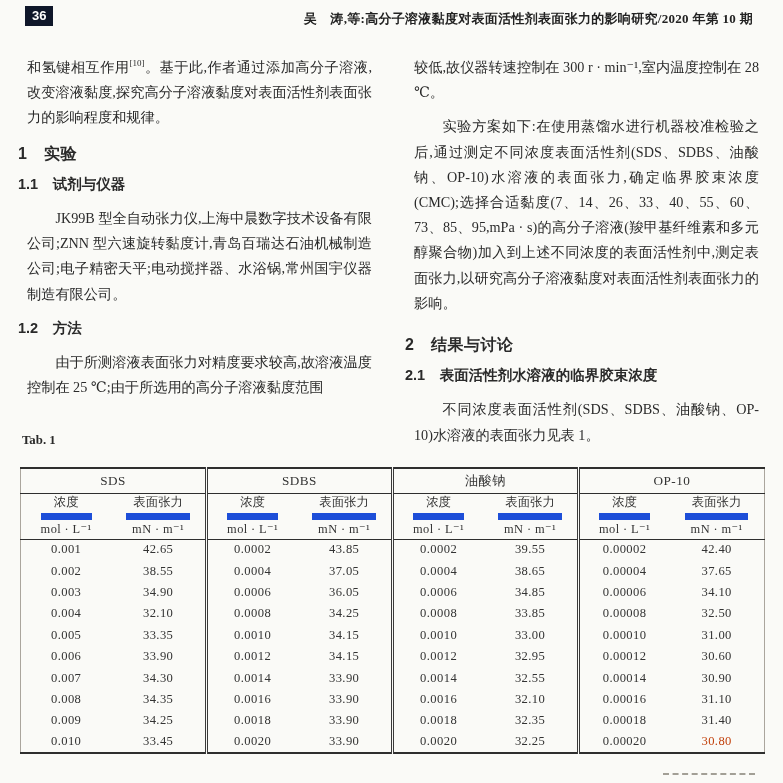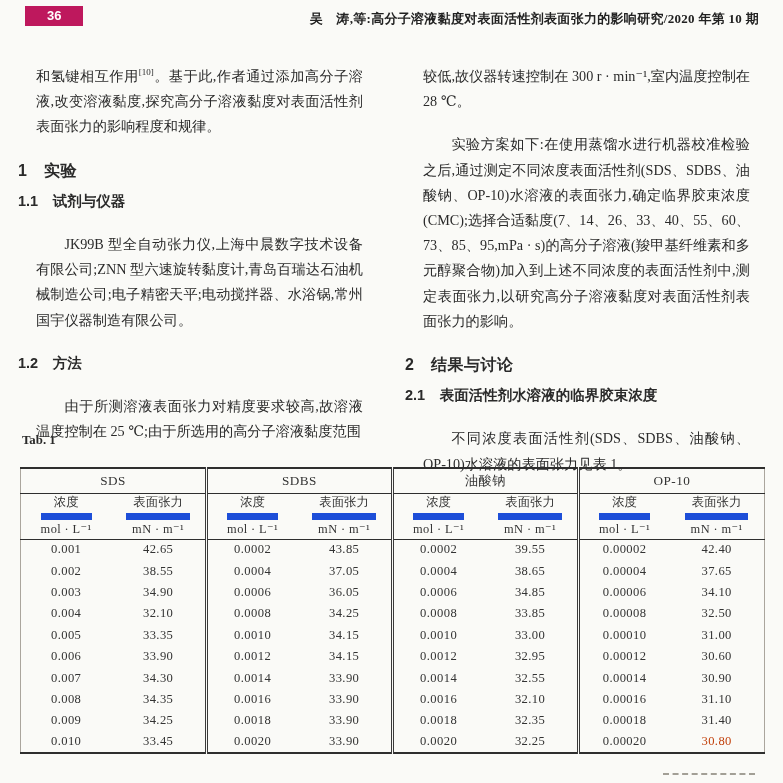--- a/index.html
+++ b/index.html
@@ -7,37 +7,37 @@
   body {
     position:relative;
     background:#fafaf7;
     color:#2a2a2a;
     font-family:"Liberation Serif","DejaVu Serif",serif;
     overflow:hidden;
   }
   
   .page-num-box {
     position:absolute; left:25px; top:6px;
-    background:#be185d; color:#fff;
+    background:#0f172a; color:#fff;
     font-family:"Liberation Sans","DejaVu Sans",sans-serif;
     font-weight:bold; font-size:13px;
-    padding:3px 22px 4px; line-height:1;
+    padding:3px 7px 4px; line-height:1;
   }
   .running-title {
-    position:absolute; right:24px; top:10px;
+    position:absolute; right:30px; top:10px;
     font-size:13px; font-weight:600; color:#222;
     letter-spacing:0.3px; white-space:nowrap;
   }
   
   .columns {
     position:absolute; top:46px; left:18px; right:15px;
     display:flex; gap:24px;
   }
   .col { flex:1 1 0; font-size:14.2px; line-height:25.2px; text-align:justify; }
-  .col p { margin:18px; }
+  .col p { margin:9px; }
   .col p.indent { text-indent:2em; }
   sup.ref { font-size:9px; vertical-align:super; line-height:0; }
   .sec-h {
     font-size:16px; font-weight:bold; margin:10px 0 5px;
     font-family:"Liberation Sans","DejaVu Sans",sans-serif;
     letter-spacing:0.5px;
   }
   .sub-h {
     font-size:14.5px; font-weight:bold; margin:6px 0 3px;
     font-family:"Liberation Sans","DejaVu Sans",sans-serif;

